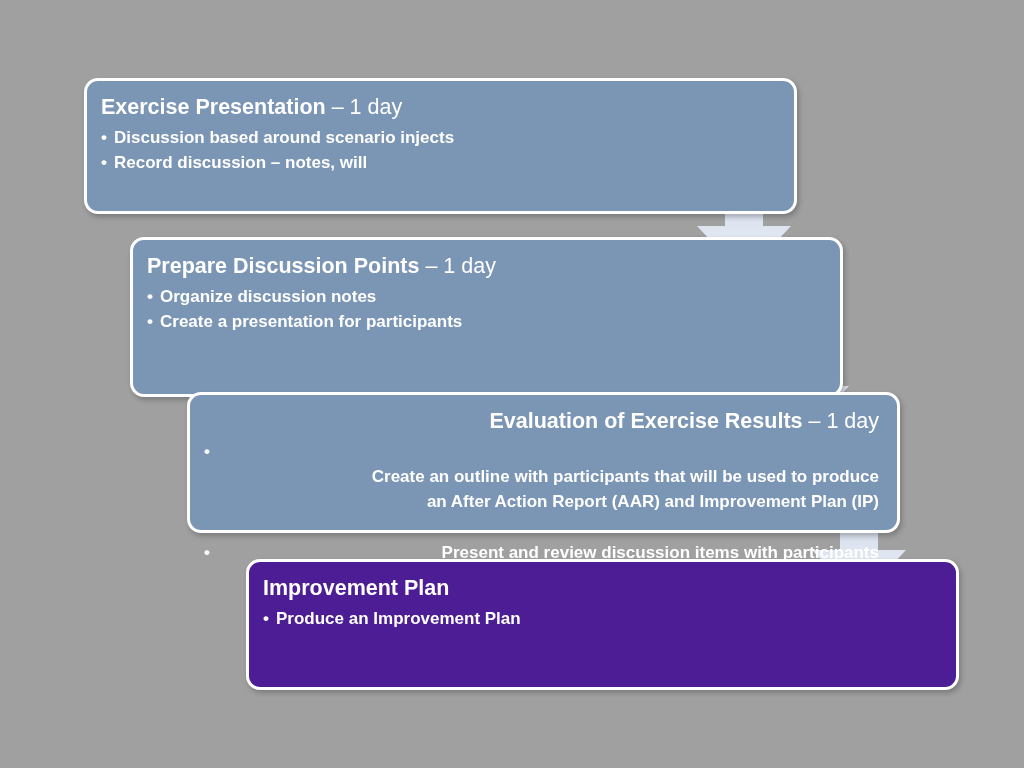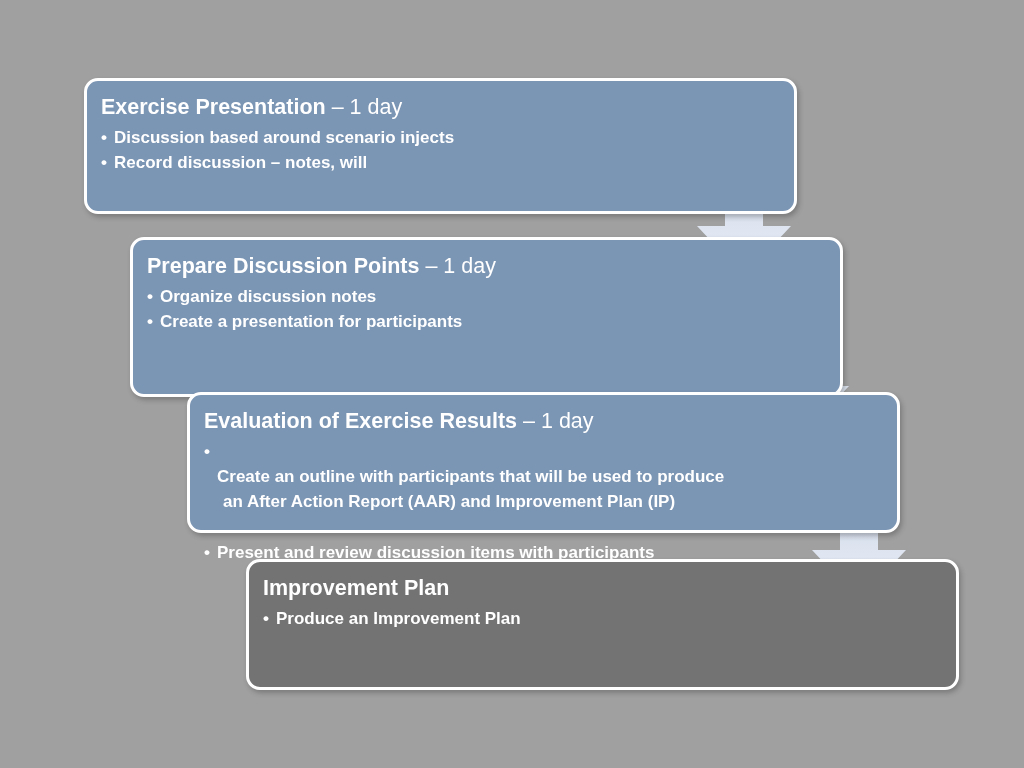--- a/index.html
+++ b/index.html
@@ -26,21 +26,21 @@
     position: absolute;
     box-sizing: border-box;
     border: 3px solid #ffffff;
     border-radius: 14px;
     color: #ffffff;
     padding: 14px 18px 10px 14px;
     z-index: 3;
     box-shadow: 2px 3px 5px rgba(40,40,40,0.30);
   }
   .step-box.tone-slate { background: #7b95b4; }
-  .step-box.tone-blue  { background: #737373; }
+  .step-box.tone-blue  { background: #4c1d95; }
 
   .step-title {
     font-size: 21.5px;
     line-height: 1.12;
     font-weight: normal;
     margin: 0 0 6px 0;
     white-space: nowrap;
   }
   .step-title .step-name {
     font-weight: bold;
@@ -137,21 +137,21 @@
   <div class="step-box tone-slate" style="left:130px; top:237px; width:713px; height:160px;">
     <div class="step-title">
       <span class="step-name">Prepare Discussion Points</span><span class="step-duration"> – 1 day</span>
     </div>
     <ul class="bullets">
       <li>Organize discussion notes</li>
       <li>Create a presentation for participants</li>
     </ul>
   </div>
 
-  <div class="step-box tone-slate" style="left:187px; top:392px; width:713px; height:141px;">
+  <div class="step-box tone-slate" style="left:187px; top:392px; width:713px; height:141px;text-align:right;">
     <div class="step-title">
       <span class="step-name">Evaluation of Exercise Results</span><span class="step-duration"> – 1 day</span>
     </div>
     <ul class="bullets">
       <li>
         <span>Create an outline with participants that will be used to produce</span>
         <span class="cont-line">an After Action Report (AAR) and Improvement Plan (IP)</span>
       </li>
       <li>Present and review discussion items with participants</li>
     </ul>

